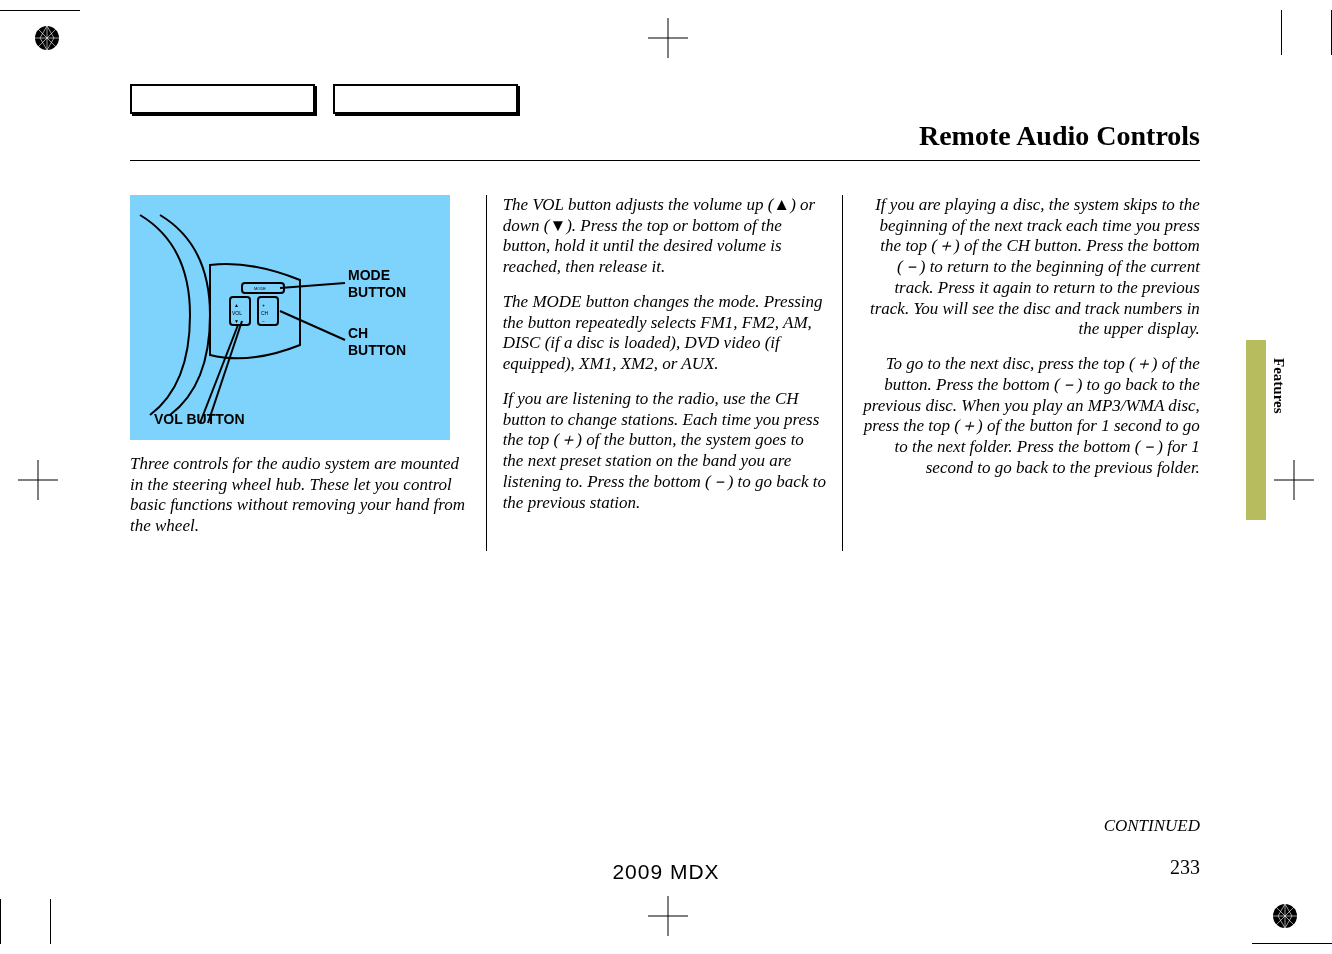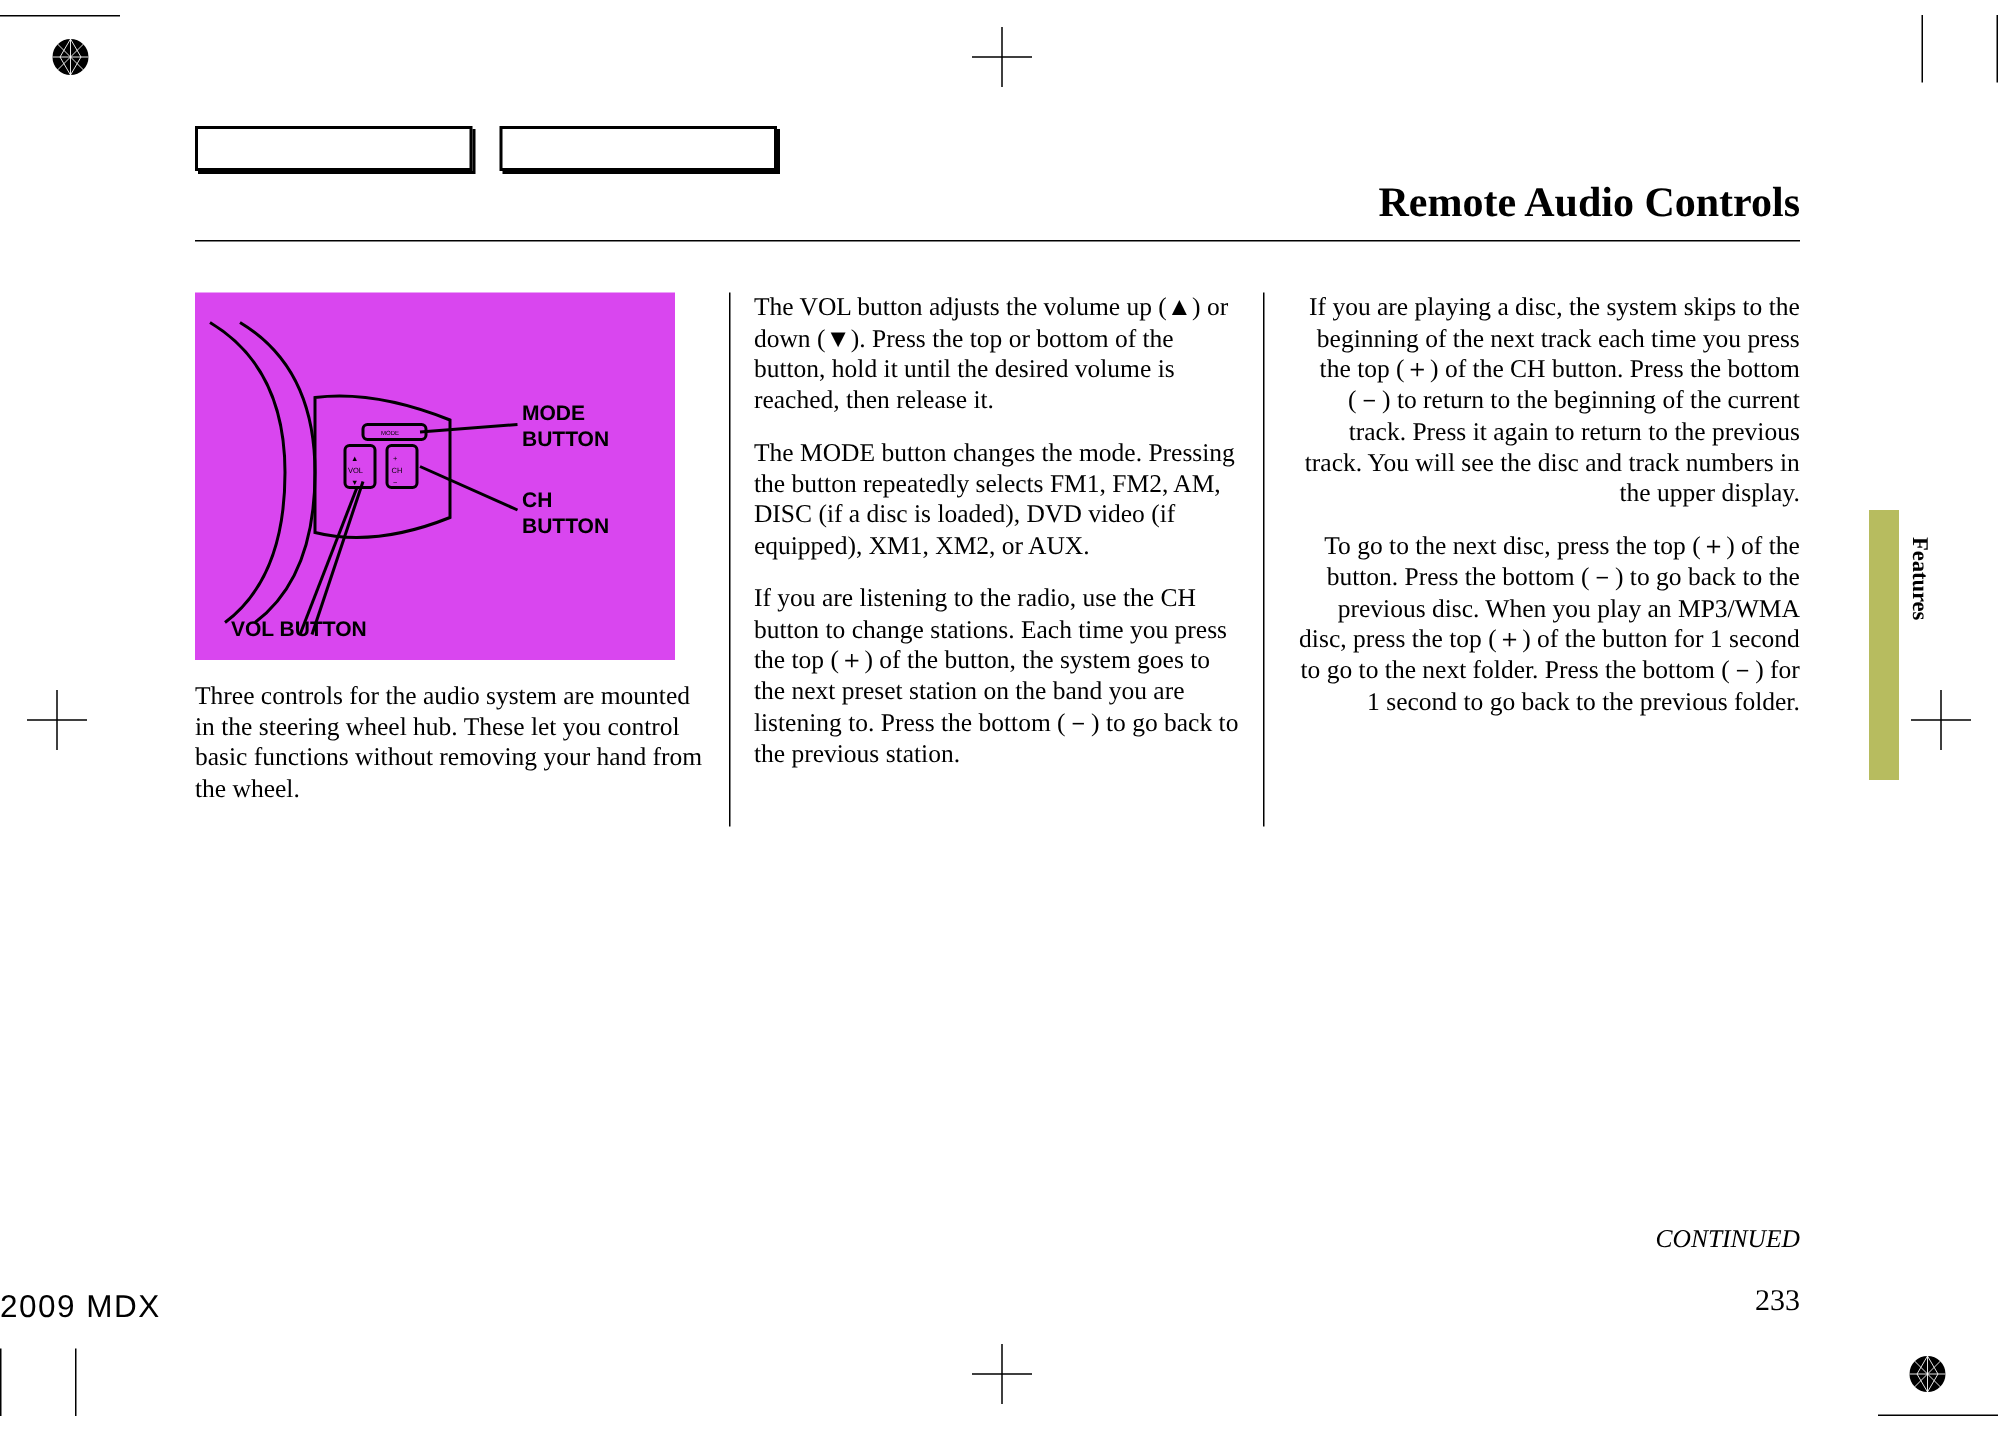--- a/index.html
+++ b/index.html
@@ -86,25 +86,25 @@
     .col {
       width:33.33%;
       padding: 0 16px;
       font-size:17px;
       line-height:1.22;
       font-family:'Times New Roman', serif;
     }
     .col1 { padding-left:0; border-right:1px solid #000; }
     .col2 { border-right:1px solid #000; }
     .col3 { padding-right:0;text-align:right; }
-    .col p { margin-bottom:14px; }
+    .col p { margin-bottom:14px;font-style:italic; }
     
     .figure-box {
       width:320px; height:245px;
-      background:#d946ef;
+      background:#7dd3fc;
       position:relative;
       margin-bottom:14px;
     }
     .fig-callout {
       position:absolute; font-family: Arial, sans-serif; font-weight:bold; font-size:14px;
     }
     .fc-mode { top:72px; left:218px; }
     .fc-ch   { top:130px; left:218px; }
     .fc-vol  { bottom:12px; left:24px; }
     
@@ -114,21 +114,21 @@
     
     .continued {
       position:absolute; bottom:118px; right:132px;
       font-style:italic; font-family:'Times New Roman',serif; font-size:17px;margin-top:28px;
     }
     .page-number {
       position:absolute; bottom:75px; right:132px;
       font-family:'Times New Roman', serif; font-weight:normal; font-size:20px;
     }
     .model-year {
-      position:absolute; bottom:70px; left:0; right:0; text-align:left;
+      position:absolute; bottom:70px; left:0; right:0; text-align:center;
       font-family: Arial, sans-serif; font-size:21px; letter-spacing:1px;
     }
   </style>
 </head>
 <body>
 
 <div class="page-wrap">
 
   <div class="reg-mark reg-tl">
     <svg viewBox="0 0 26 26">

